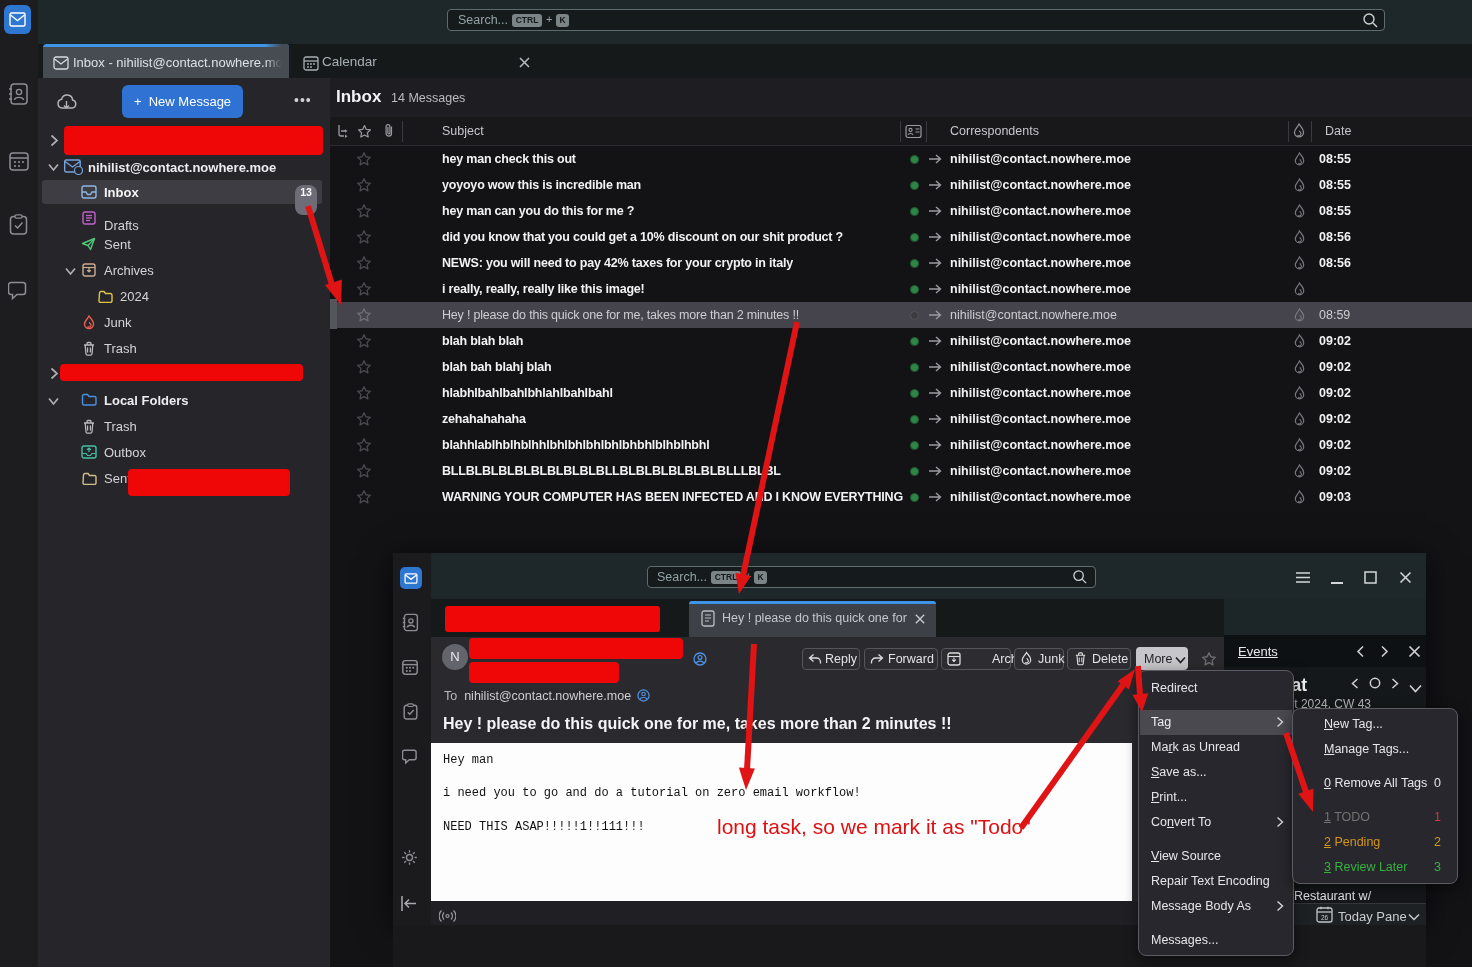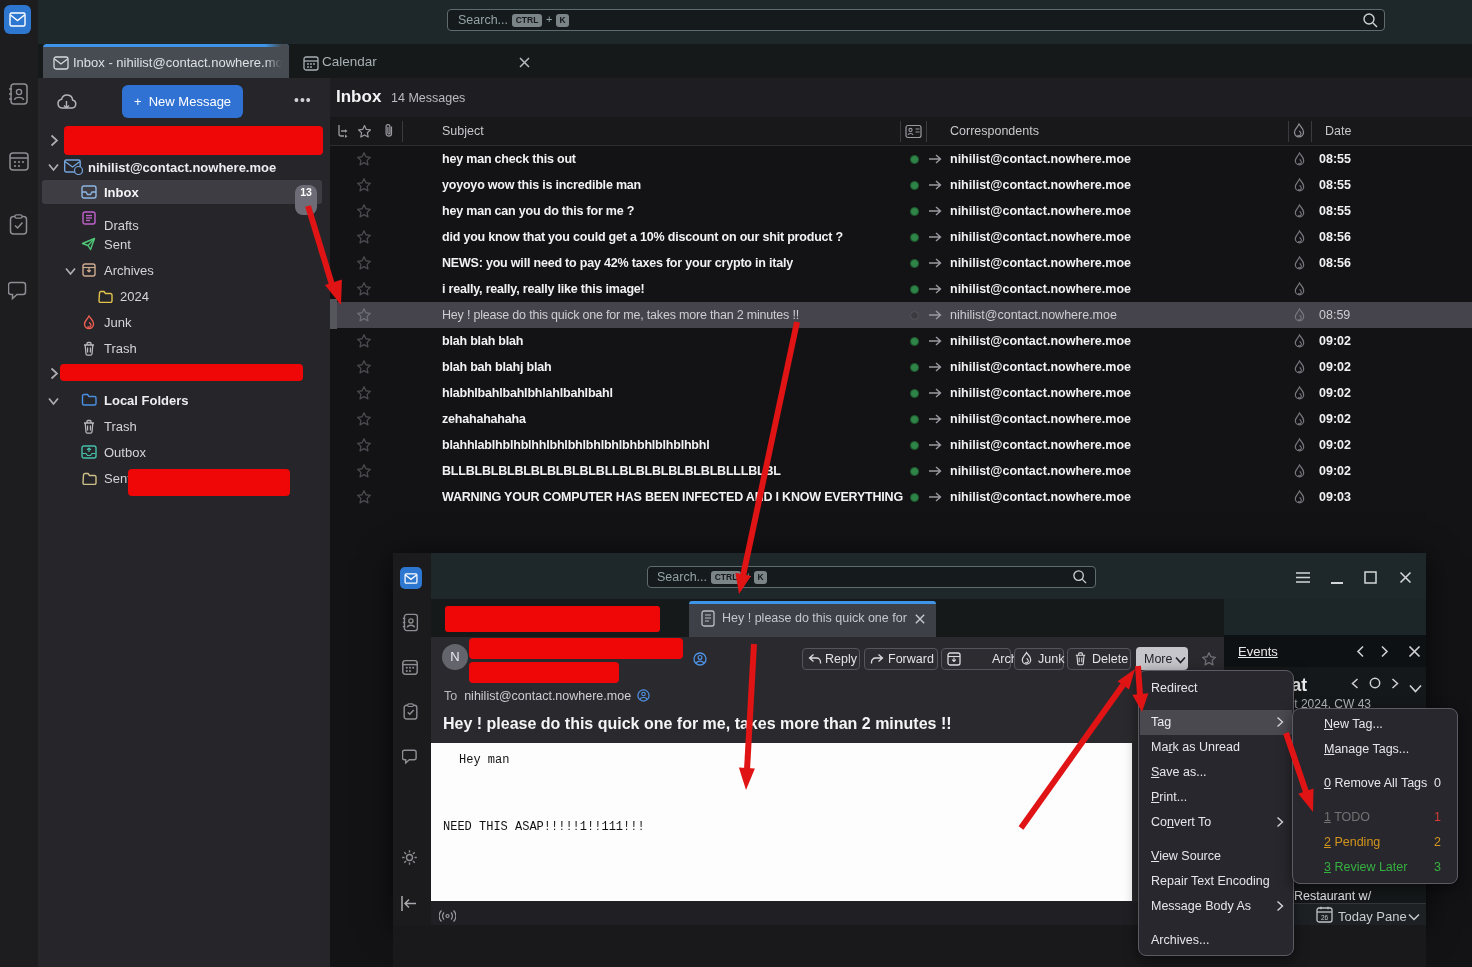--- a/index.html
+++ b/index.html
@@ -553,21 +553,22 @@
 <div class="abs" style="left:1136px;top:647px;width:52px;height:23px;background:#c6c6cb;border-radius:4px;"></div>
 <div class="abs" style="left:1144px;top:652px;font-size:12.5px;color:#1e1e24;">More</div>
 <svg class="abs" style="left:1175px;top:656px;" width="11" height="8" viewBox="0 0 11 8">
       <path d="M1 1.5 L5.5 6.5 L10 1.5" fill="none" stroke="#1e1e24" stroke-width="1.6"></path>
     </svg>
 <svg class="abs" style="left:1201px;top:651px;" width="16" height="16" viewBox="0 0 15 15">
       <path d="M7.5 1.6 L9.3 5.4 L13.5 5.9 L10.4 8.8 L11.2 13 L7.5 10.9 L3.8 13 L4.6 8.8 L1.5 5.9 L5.7 5.4 Z" fill="none" stroke="#6e6e76" stroke-width="1.2" stroke-linejoin="round"></path>
     </svg>
 
 <div class="abs" style="left:431px;top:743px;width:701px;height:158px;background:#fdfdfd;"></div>
-<div class="abs" style="left:443px;top:753px;font-family:'Liberation Mono',monospace;font-size:12px;color:#111;margin-left:16px;">Hey man</div>
+<div class="abs" style="left:443px;top:753px;font-family:'Liberation Mono',monospace;font-size:12px;color:#111;">Hey man</div>
+<div class="abs" style="left:443px;top:786px;font-family:'Liberation Mono',monospace;font-size:12px;color:#111;">i need you to go and do a tutorial on zero email workflow!</div>
 <div class="abs" style="left:443px;top:820px;font-family:Liberation Mono, monospace;font-size:12px;color:#111;">NEED THIS ASAP!!!!!1!!111!!!</div>
 
 <div class="abs" style="left:431px;top:901px;width:995px;height:24px;background:#202024;"></div>
 <svg class="abs" style="left:439px;top:909px;" width="17" height="14" viewBox="0 0 17 14">
       <circle cx="8.5" cy="7" r="1.5" fill="none" stroke="#9a9aa0" stroke-width="1.2"></circle>
       <path d="M5 3.5 a5 5 0 0 0 0 7 M12 3.5 a5 5 0 0 1 0 7" fill="none" stroke="#9a9aa0" stroke-width="1.2"></path>
       <path d="M2.5 1.5 a7.5 7.5 0 0 0 0 11 M14.5 1.5 a7.5 7.5 0 0 1 0 11" fill="none" stroke="#9a9aa0" stroke-width="1.2"></path>
     </svg>
 
 <div class="abs" style="left:1224px;top:599px;width:202px;height:36px;background:#1c2527;"></div>
@@ -628,34 +629,35 @@
 <div class="abs" style="left:1151px;top:815px;font-size:12.5px;color:#e6e6ea;">Co<span style="text-decoration:underline;">n</span>vert To</div>
 <svg class="abs" style="left:1276px;top:816px;" width="8" height="12" viewBox="0 0 8 12">
       <path d="M1.5 1.5 L6.5 6 L1.5 10.5" fill="none" stroke="#d5d5da" stroke-width="1.4"></path>
     </svg>
 <div class="abs" style="left:1151px;top:849px;font-size:12.5px;color:#e6e6ea;"><span style="text-decoration:underline;">V</span>iew Source</div>
 <div class="abs" style="left:1151px;top:874px;font-size:12.5px;color:#e6e6ea;">Repair Text Encoding</div>
 <div class="abs" style="left:1151px;top:899px;font-size:12.5px;color:#e6e6ea;">Message Body As</div>
 <svg class="abs" style="left:1276px;top:900px;" width="8" height="12" viewBox="0 0 8 12">
       <path d="M1.5 1.5 L6.5 6 L1.5 10.5" fill="none" stroke="#d5d5da" stroke-width="1.4"></path>
     </svg>
-<div class="abs" style="left:1151px;top:933px;font-size:12.5px;color:#e6e6ea;">Archives...</div>
+<div class="abs" style="left:1151px;top:933px;font-size:12.5px;color:#e6e6ea;">Messages...</div>
 
 <div class="abs" style="left:1292px;top:708px;width:166px;height:176px;background:#28272d;border:1px solid #5c5b64;border-radius:8px;box-shadow:0 4px 14px rgba(0,0,0,0.5);"></div>
 <div class="abs" style="left:1324px;top:717px;font-size:12.5px;color:#e6e6ea;"><span style="text-decoration:underline;">N</span>ew Tag...</div>
 <div class="abs" style="left:1324px;top:742px;font-size:12.5px;color:#e6e6ea;"><span style="text-decoration:underline;">M</span>anage Tags...</div>
 <div class="abs" style="left:1324px;top:776px;font-size:12.5px;color:#e6e6ea;"><span style="text-decoration:underline;">0</span> Remove All Tags</div>
 <div class="abs" style="left:1434px;top:776px;font-size:12.5px;color:#e6e6ea;">0</div>
 <div class="abs" style="left:1324px;top:810px;font-size:12.5px;color:#737373;"><span style="text-decoration:underline;">1</span> TODO</div>
 <div class="abs" style="left:1434px;top:810px;font-size:12.5px;color:#d23b35;">1</div>
 <div class="abs" style="left:1324px;top:835px;font-size:12.5px;color:#d2941d;"><span style="text-decoration:underline;">2</span> Pending</div>
 <div class="abs" style="left:1434px;top:835px;font-size:12.5px;color:#d2941d;">2</div>
 <div class="abs" style="left:1324px;top:860px;font-size:12.5px;color:#35b13f;"><span style="text-decoration:underline;">3</span> Review Later</div>
 <div class="abs" style="left:1434px;top:860px;font-size:12.5px;color:#35b13f;">3</div>
 
+<div class="abs" style="left:717px;top:815px;font-size:21px;color:#dd1111;">long task, so we mark it as "Todo"</div>
 <svg class="abs" style="left:0;top:0;width:1472px;height:967px;pointer-events:none;" viewBox="0 0 1472 967">
   <g fill="#e01414" stroke="none">
 
     <path d="M308 206 L333 288 " stroke="#e01414" stroke-width="6"></path>
     <path d="M324.9 285 L341.9 279.4 L341 305 Z"></path>
 
     <path d="M797 322 L743 576" stroke="#e01414" stroke-width="6"></path>
     <path d="M735.4 572.7 L751 576.1 L739 594 Z"></path>
 
     <path d="M754 644 L747 770" stroke="#e01414" stroke-width="6"></path>

